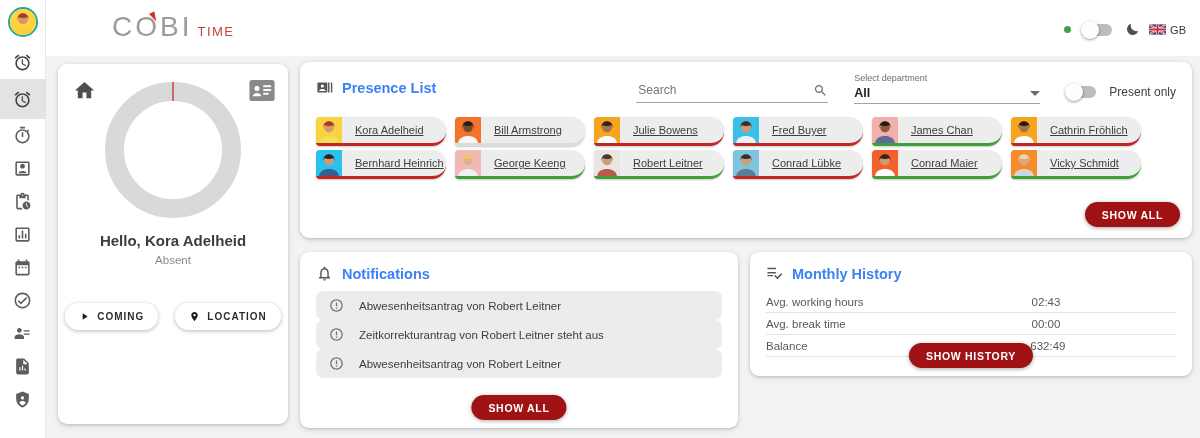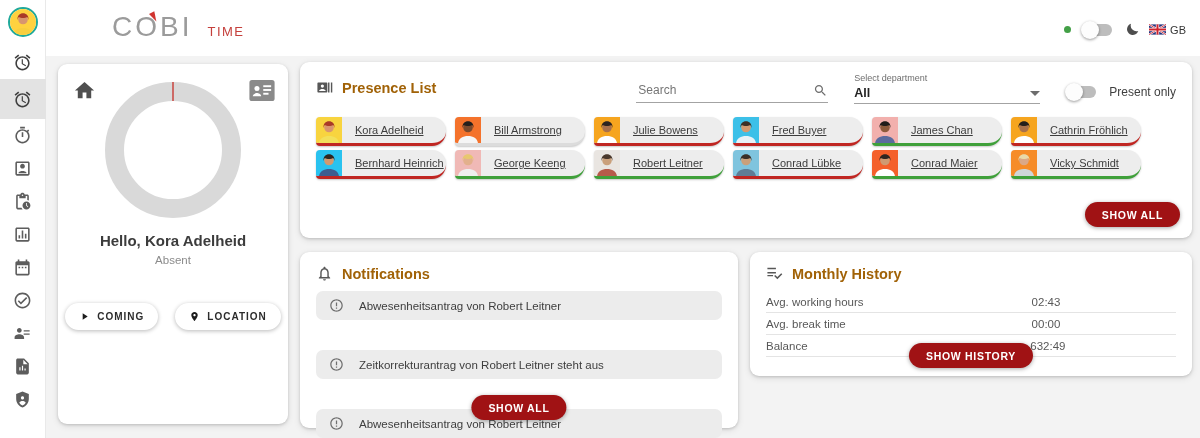--- a/index.html
+++ b/index.html
@@ -27,21 +27,21 @@
 
   
   .topbar { position:absolute; left:46px; top:0; right:0; height:56px; background:#fff; z-index:5; }
   .logo { position:absolute; left:66px; top:11px; display:flex; align-items:baseline; }
   .logo-main { font-size:28px; letter-spacing:3px; color:#9b9b9b; position:relative; }
   .logo-needle {
     position:absolute; left:39px; top:1px; width:0; height:0;
     border-left:3px solid transparent; border-right:3px solid transparent;
     border-top:10px solid #d03430; transform:rotate(-28deg);
   }
-  .logo-sub { font-size:13px; letter-spacing:1.5px; color:#c5403c; margin-left:15px; }
+  .logo-sub { font-size:13px; letter-spacing:1.5px; color:#c5403c; margin-left:5px; }
   .topbar-right { position:absolute; right:14px; top:22px; display:flex; align-items:center; gap:9px; }
   .status-dot { width:7px; height:7px; border-radius:50%; }
   .switch { position:relative; width:28px; height:12px; background:#bdbdbd; border-radius:6px; cursor:pointer; margin:0 4px; }
   .switch .knob {
     position:absolute; left:-3px; top:-3px; width:18px; height:18px; border-radius:50%;
     background:#fdfdfd; box-shadow:0 1px 3px rgba(0,0,0,.4);
   }
   .moon svg { width:15px; height:15px; fill:#4d4d4d; display:block; }
   .lang { display:flex; align-items:center; gap:4px; cursor:pointer;justify-content:center; }
   .lang svg { width:17px; height:11px; display:block; }
@@ -66,21 +66,21 @@
   .pill {
     display:inline-flex; align-items:center; gap:7px; background:#fff; border:none; border-radius:16px;
     padding:8px 14px; font-size:10px; font-weight:bold; letter-spacing:1px; color:#2c2c2c;
     box-shadow:0 1px 4px rgba(0,0,0,.28); cursor:pointer; font-family:inherit;
   }
   .pill svg { width:11px; height:11px; fill:#1c1c1c; }
 
   
   .presence-card { left:300px; top:62px; width:892px; height:176px; }
   .presence-header { display:flex; align-items:flex-start; padding:10px 16px 0; }
-  .card-title { display:flex; align-items:center; gap:9px; font-size:14.5px; font-weight:bold; color:#a16207; }
+  .card-title { display:flex; align-items:center; gap:9px; font-size:14.5px; font-weight:bold; color:#3b82f6; }
   .card-title svg { width:17px; height:17px; fill:#575757; flex:none; }
   .presence-card .card-title { margin-top:7px; }
   .search-box { width:192px; margin-left:auto; margin-top:6px; display:flex; align-items:center; height:25px;
                 border-bottom:1px solid #a3a3a3; }
   .search-box input { border:none; outline:none; flex:1; font-size:12px; color:#333; background:transparent;
                       font-family:Liberation Sans, sans-serif; min-width:0; }
   .search-box input::placeholder { color:#757575; }
   .search-box svg { width:15px; height:15px; fill:#6d6d6d; flex:none; }
   .dept { width:186px; margin-left:26px; margin-top:1px; cursor:pointer; }
   .dept-label { font-size:9px; color:#6e6e6e; }
@@ -103,21 +103,21 @@
 
   .btn-red {
     background:#a01214; color:#fff; border:none; border-radius:13px; height:25px; padding:0 17px;
     font-size:10.5px; font-weight:bold; letter-spacing:.7px; box-shadow:0 1px 4px rgba(0,0,0,.35);
     cursor:pointer; font-family:inherit;
   }
 
   
   .notif-card { left:300px; top:252px; width:438px; height:176px; }
   .notif-card .card-title, .hist-card .card-title { padding:13px 16px 9px; }
-  .notif-list { padding:0 16px; display:flex; flex-direction:column; gap:30px; }
+  .notif-list { padding:0 16px; display:flex; flex-direction:column; gap:0; }
   .notif-item { height:29px; background:#ececec; border-radius:7px; display:flex; align-items:center;
                 gap:15px; padding:0 13px; cursor:pointer; }
   .notif-item svg { width:15px; height:15px; fill:#6f6f6f; flex:none; }
   .notif-text { font-size:11.5px; color:#3e3e3e; white-space:nowrap; }
   .card-bottom-btn { position:absolute; bottom:8px; left:50%; transform:translateX(-50%); }
 
   
   .hist-card { left:750px; top:252px; width:442px; height:124px; }
   .hist-rows { padding:0 16px; }
   .hist-row { display:flex; align-items:center; height:22px; border-bottom:1px solid #e4e4e4; }

